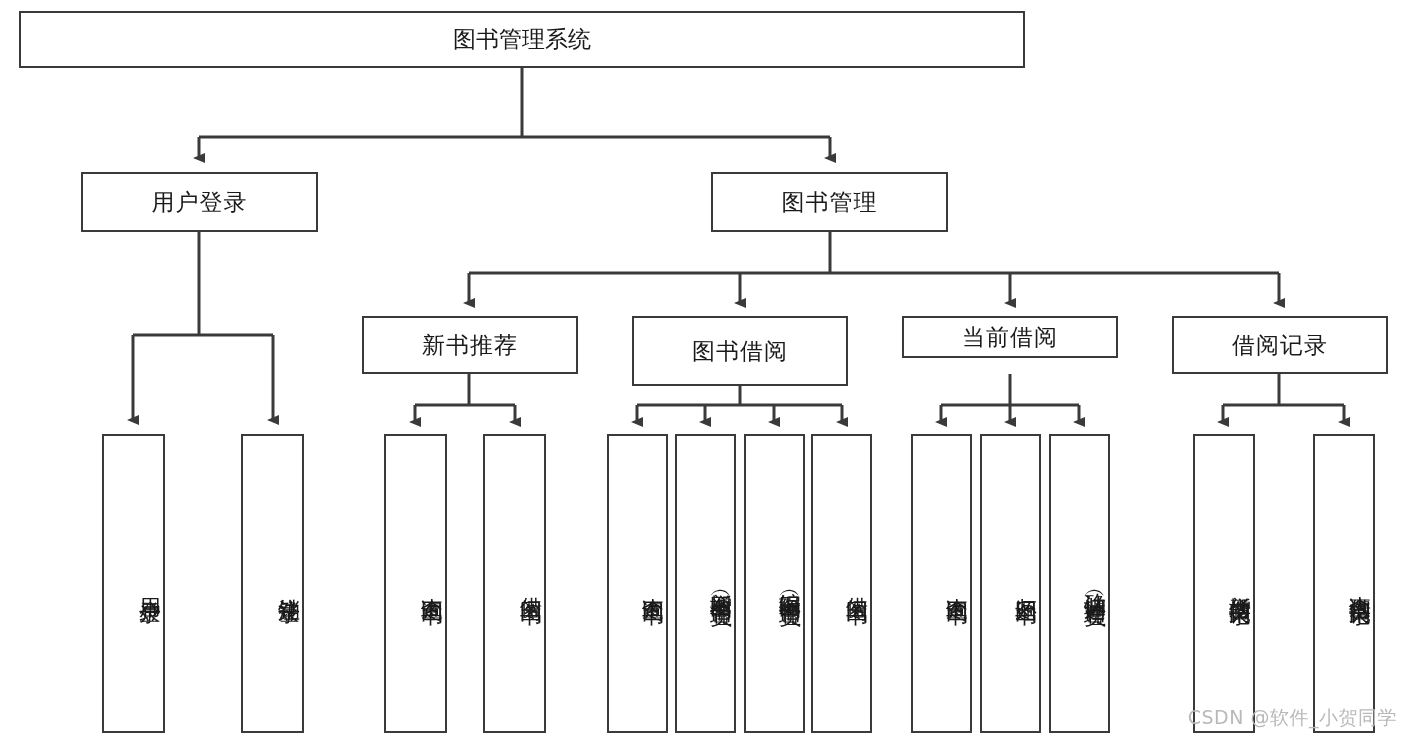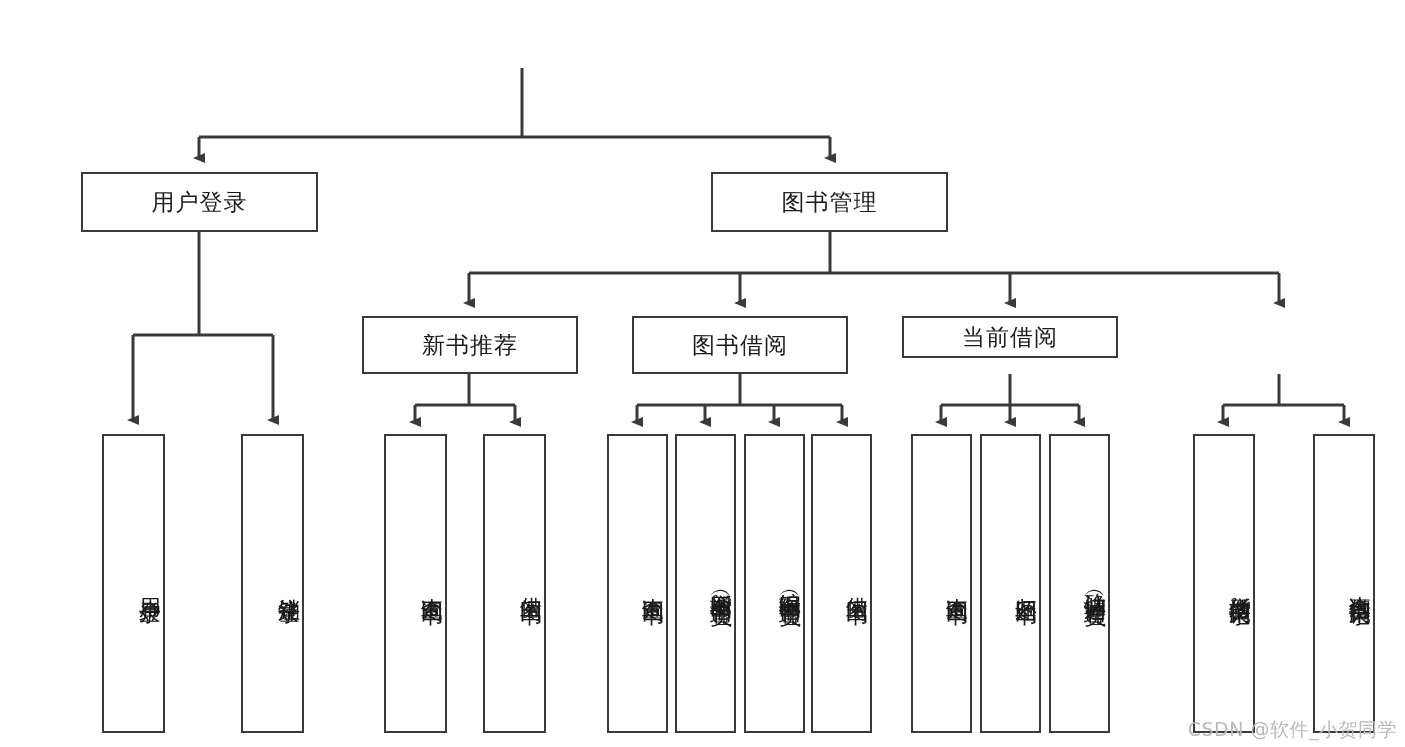--- a/index.html
+++ b/index.html
@@ -50,21 +50,21 @@
   }
   .node.leaf .vtext{
     writing-mode:vertical-rl;
     text-orientation:upright;
     display:block;
     white-space:normal;
   }
   .watermark{
     position:absolute;
     right:8px;
-    bottom:4px;
+    bottom:16px;
     font-size:19px;
     color:#b9b9b9;
     letter-spacing:.5px;
     white-space:nowrap;
   }
 </style>
 </head>
 <body>
 
 <div id="stage">
@@ -112,36 +112,42 @@
       <path d="M1010,405 L1010,422" marker-end="url(#arrow)"></path>
       <path d="M1079,405 L1079,422" marker-end="url(#arrow)"></path>
 
       <path d="M1279,374 L1279,405"></path>
       <path d="M1223,405 L1344,405"></path>
       <path d="M1223,405 L1223,422" marker-end="url(#arrow)"></path>
       <path d="M1344,405 L1344,422" marker-end="url(#arrow)"></path>
     </g>
   </svg>
 
+  <div class="node root" style="left:19px;top:11px;width:1006px;height:57px;">
+    <span>图书管理系统</span>
+  </div>
 
   <div class="node horiz" style="left:81px;top:172px;width:237px;height:60px;">
     <span>用户登录</span>
   </div>
   <div class="node horiz" style="left:362px;top:316px;width:216px;height:58px;">
     <span>新书推荐</span>
   </div>
 
   <div class="node horiz" style="left:711px;top:172px;width:237px;height:60px;">
     <span>图书管理</span>
   </div>
-  <div class="node horiz" style="left:632px;top:316px;width:216px;height:58px;">
+  <div class="node horiz" style="left:632px;top:316px;width:216px;height:70px;">
     <span>图书借阅</span>
   </div>
   <div class="node horiz" style="left:902px;top:316px;width:216px;height:42px;">
     <span>当前借阅</span>
+  </div>
+  <div class="node horiz" style="left:1172px;top:316px;width:216px;height:58px;">
+    <span>借阅记录</span>
   </div>
 
   <div class="node leaf" style="left:102px;top:434px;width:63px;height:299px;">
     <span class="vtext">用户登录</span>
   </div>
   <div class="node leaf" style="left:241px;top:434px;width:63px;height:299px;">
     <span class="vtext">注销登录</span>
   </div>
 
   <div class="node leaf" style="left:384px;top:434px;width:63px;height:299px;">

